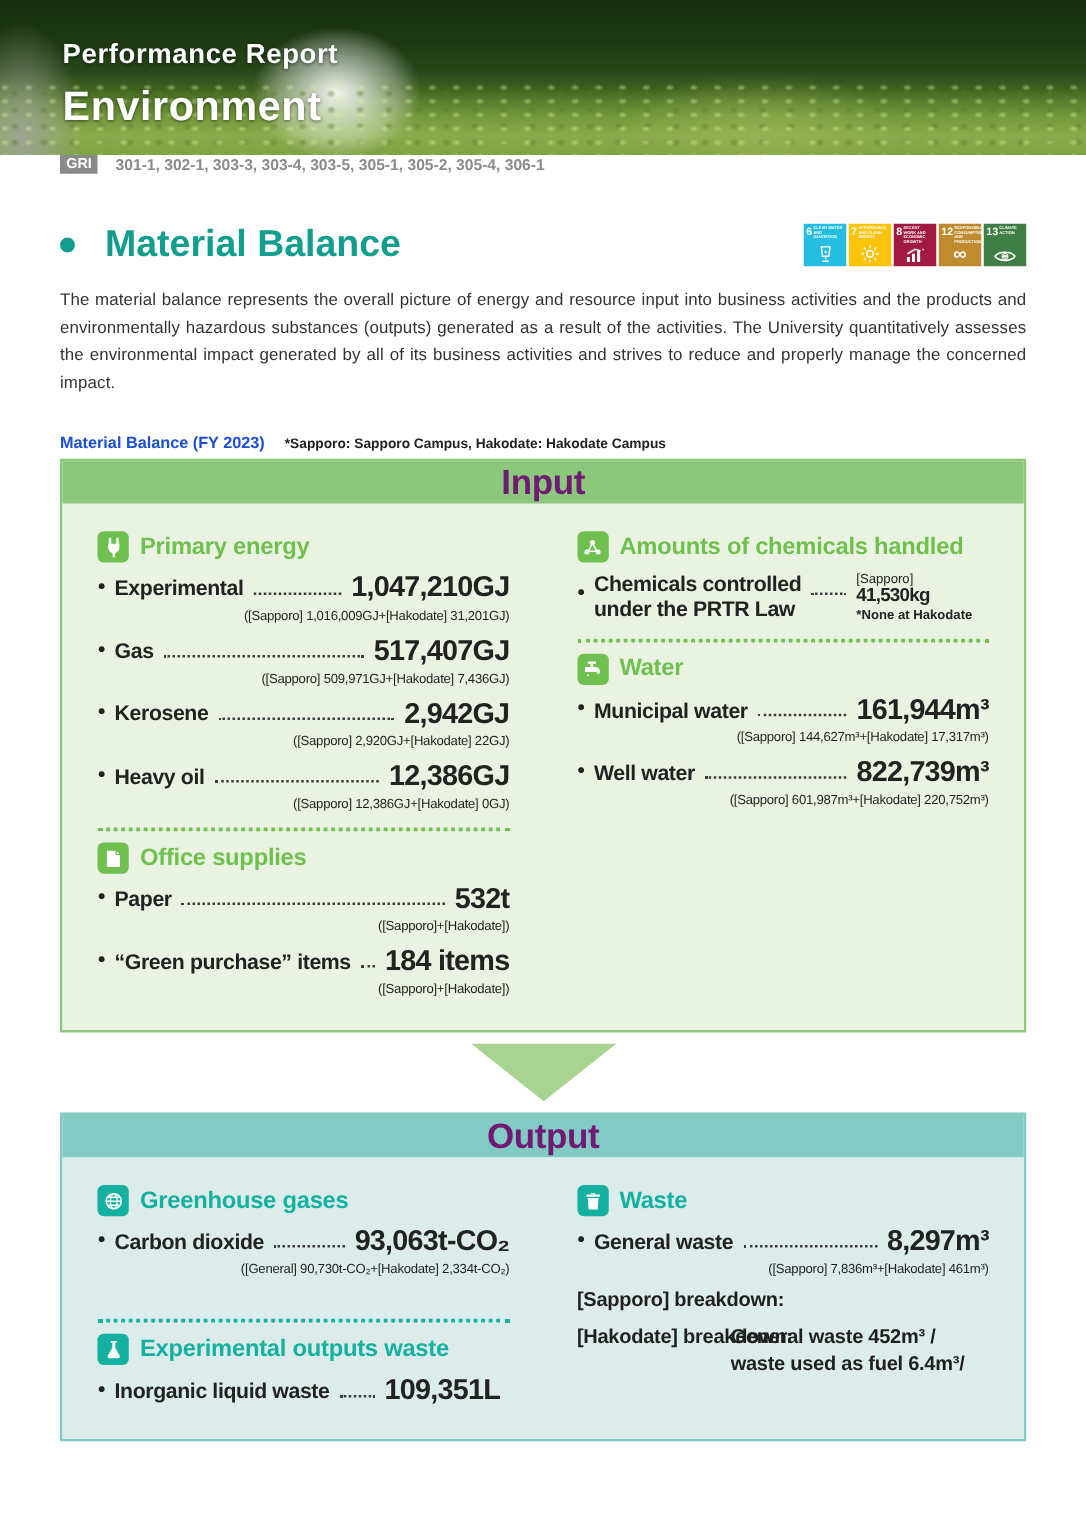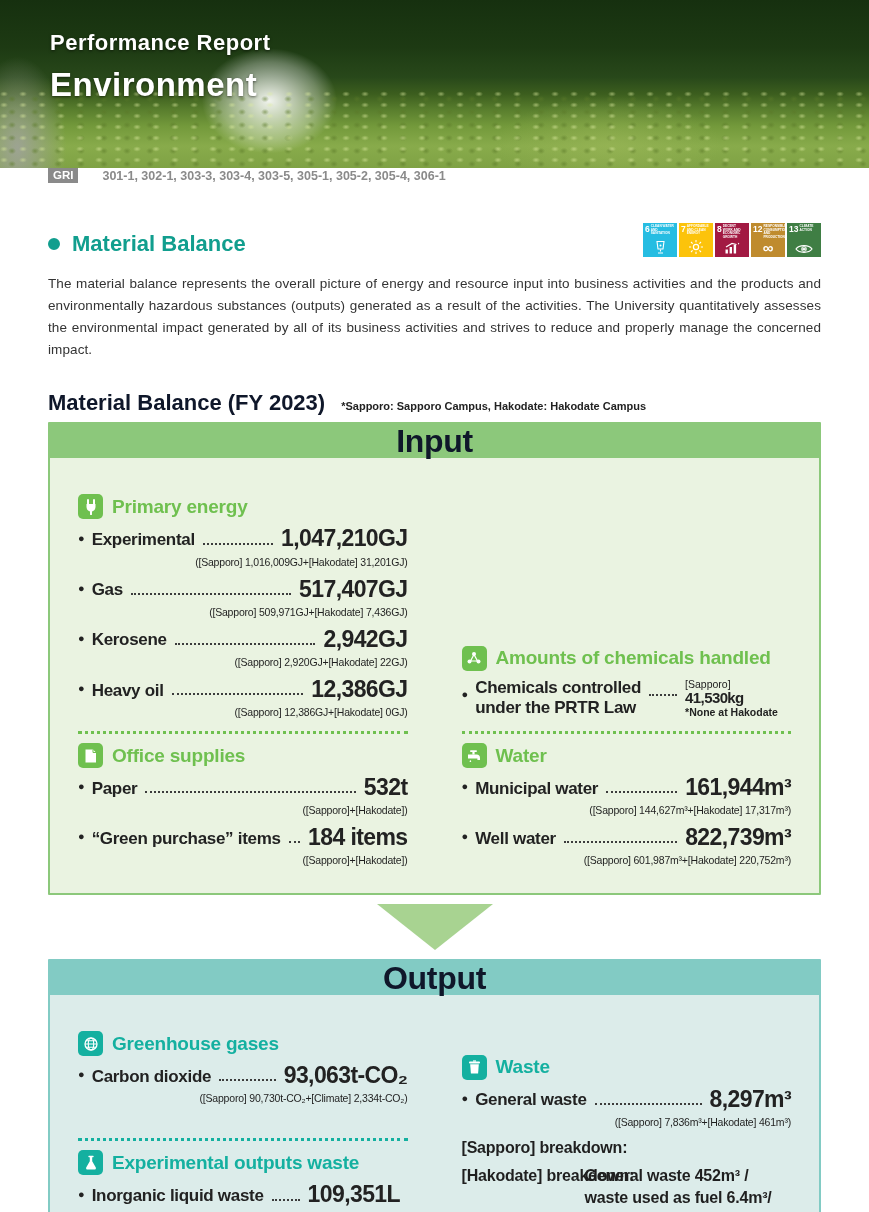--- a/index.html
+++ b/index.html
@@ -13,21 +13,21 @@
   *{box-sizing:border-box;}
   html,body{margin:0;padding:0;}
   body{
     width:869px; background:#fff; color:#222;
     font-family:"Liberation Sans","DejaVu Sans",sans-serif;
     -webkit-font-smoothing:antialiased;
   }
 
   
   .hero{
-    position:relative; height:168px; overflow:hidden;
+    position:relative; height:124px; overflow:hidden;
     background:
       radial-gradient(90px 70px at 31% 60%, rgba(255,255,255,.92), rgba(255,255,255,.30) 55%, rgba(255,255,255,0) 75%),
       radial-gradient(70px 130px at 2% 88%, rgba(158,163,150,.95), rgba(158,163,150,0) 70%),
       radial-gradient(140px 60px at 70% 86%, rgba(158,185,90,.55), rgba(158,185,90,0) 80%),
       linear-gradient(180deg,#16300f 0%,#1d3a13 28%,#28481a 46%,#3c5e1e 56%,#587d2d 65%,#73993b 75%,#88ab4b 87%,#7fa244 100%);
   }
   .hero::after{
     content:""; position:absolute; left:0; right:0; top:54%; bottom:0; pointer-events:none;
     background-image:
       radial-gradient(3px 2px at 4px 3px, rgba(220,235,160,.55), transparent 4px),
@@ -43,55 +43,55 @@
     color:#fff; font-size:33px; font-weight:bold; letter-spacing:.5px;
     text-shadow:0 1px 3px rgba(0,0,0,.55); margin:10px 0 0;
   }
 
   
   .content{padding:0 48px 40px;}
   .initiatives-title{
     font-size:27px; font-weight:normal; color:#2b2b2b; letter-spacing:.2px;
     margin:38px 0 8px;
   }
-  .gri-row{display:flex; align-items:center; gap:24px; color:var(--gri-gray); font-size:12.5px; font-weight:bold;}
+  .gri-row{display:flex; align-items:center; gap:14px; color:var(--gri-gray); font-size:12.5px; font-weight:bold;}
   .gri-badge{background:var(--gri-gray); color:#fff; font-size:11.5px; font-weight:bold; padding:1px 5px 2px;}
 
   .mb-head{display:flex; align-items:flex-end; justify-content:space-between; margin-top:40px;}
-  .mb-title{display:flex; align-items:center; gap:12px; color:var(--material-teal); font-size:22px; font-weight:bold;}
+  .mb-title{display:flex; align-items:center; gap:24px; color:var(--material-teal); font-size:30px; font-weight:bold;}
   .mb-ring{width:10px; height:10px; border:6px solid var(--material-teal); border-radius:50%;}
 
   .sdg-row{display:flex; gap:2px;}
   .sdg{width:34px; height:34px; position:relative; color:#fff; padding:2px 1px 1px 2px; flex:none;}
   .sdg6{background:var(--sdg-6);} .sdg7{background:var(--sdg-7);} .sdg8{background:var(--sdg-8);}
   .sdg12{background:var(--sdg-12);} .sdg13{background:var(--sdg-13);}
   .sdg-top{display:flex; gap:1px; line-height:1;}
   .sdg-num{font-size:8.5px; font-weight:bold;}
   .sdg-label{font-size:3.2px; font-weight:bold; line-height:1.15; text-transform:uppercase; width:24px;}
   .sdg-glyph{position:absolute; left:0; right:0; bottom:2px; display:flex; justify-content:center;}
   .sdg-inf{font-size:15px; font-weight:bold; line-height:14px;}
 
   .mb-desc{
     margin:16px 0 0; font-size:13.5px; line-height:1.62; color:#333;
     text-align:justify; letter-spacing:.1px;
   }
 
   .figure-title-row{display:flex; align-items:baseline; gap:16px; margin:30px 0 6px;}
-  .figure-title{font-size:22px; font-weight:bold; color:#0f172a;}
+  .figure-title{font-size:13px; font-weight:bold; color:#1d4ed8;}
   .figure-note{font-size:11px; font-weight:bold; color:#222;}
 
   
   .panel{border:2.5px solid; border-radius:1px;}
   .panel-input{border-color:var(--input-green);}
   .panel-output{border-color:var(--output-teal);}
   .panel-header{height:34px; display:flex; align-items:center; justify-content:center;
-    font-size:32px; font-weight:bold; color:#0f172a; letter-spacing:-.3px;}
+    font-size:28px; font-weight:bold; color:#701a75; letter-spacing:-.3px;}
   .panel-input .panel-header{background:var(--input-green);}
   .panel-output .panel-header{background:var(--output-teal);}
-  .panel-body{display:flex; gap:54px; padding:28px 28px 18px;align-items:flex-end;}
+  .panel-body{display:flex; gap:54px; padding:14px 28px 18px;}
   .panel-input .panel-body{background:var(--input-bg);}
   .panel-output .panel-body{background:var(--output-bg);}
   .col{flex:1; min-width:0;}
 
   .sec-head{display:flex; align-items:center; gap:9px; margin:8px 0 7px;}
   .sec-icon{width:25px; height:25px; border-radius:5px; flex:none;
     display:flex; align-items:center; justify-content:center;}
   .sec-icon.green{background:var(--green-accent);}
   .sec-icon.teal{background:var(--teal-accent);}
   .sec-title{font-size:19px; font-weight:bold; letter-spacing:-.2px;}
@@ -400,21 +400,21 @@
           <span class="sec-title teal">Greenhouse gases</span>
         </div>
 
         <div class="item">
           <div class="item-row">
             <span class="bullet">●</span>
             <span class="item-label">Carbon dioxide</span>
             <span class="leader"></span>
             <span class="item-value">93,063t-CO₂</span>
           </div>
-          <div class="item-detail">([Sapporo] 90,730t-CO₂+[Climate] 2,334t-CO₂)</div>
+          <div class="item-detail">([General] 90,730t-CO₂+[Hakodate] 2,334t-CO₂)</div>
         </div>
 
         <hr class="divider teal" style="margin-top:34px;">
 
         <div class="sec-head">
           <span class="sec-icon teal">
             <svg width="16" height="16" viewBox="0 0 16 16">
                 <path d="M6 1.5h4" stroke="#fff" stroke-width="1.4" stroke-linecap="round"></path>
                 <path d="M6.8 2v4.2L3.2 12.6A1.4 1.4 0 0 0 4.5 14.6h7a1.4 1.4 0 0 0 1.3-2L9.2 6.2V2z" fill="#fff"></path>
               </svg>

